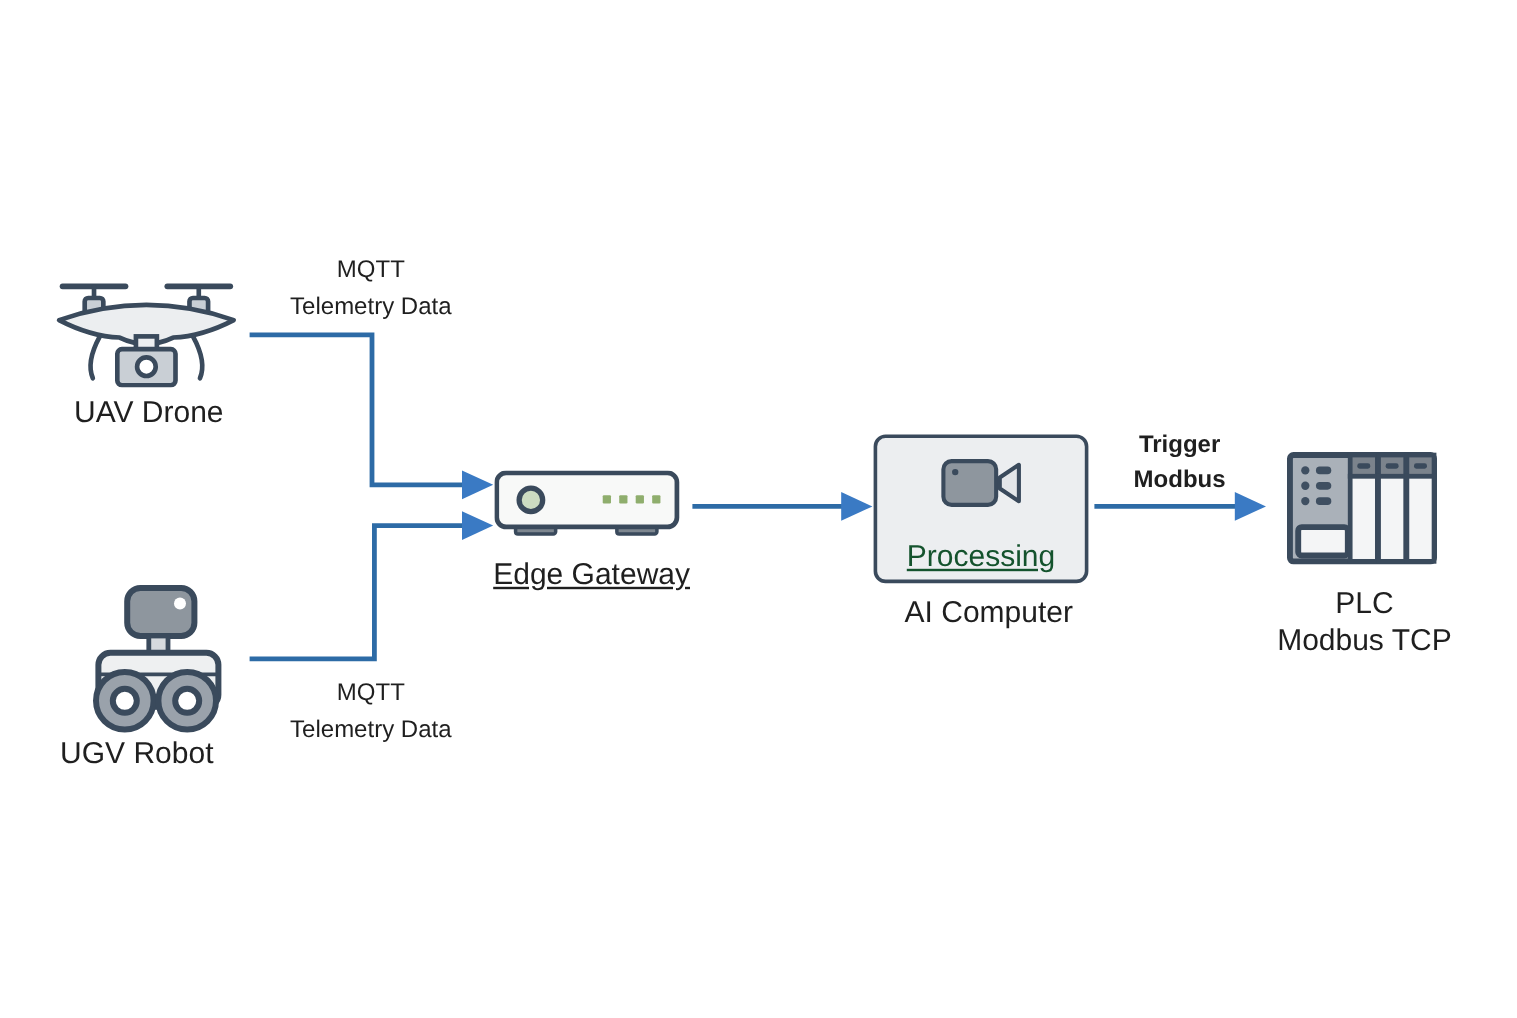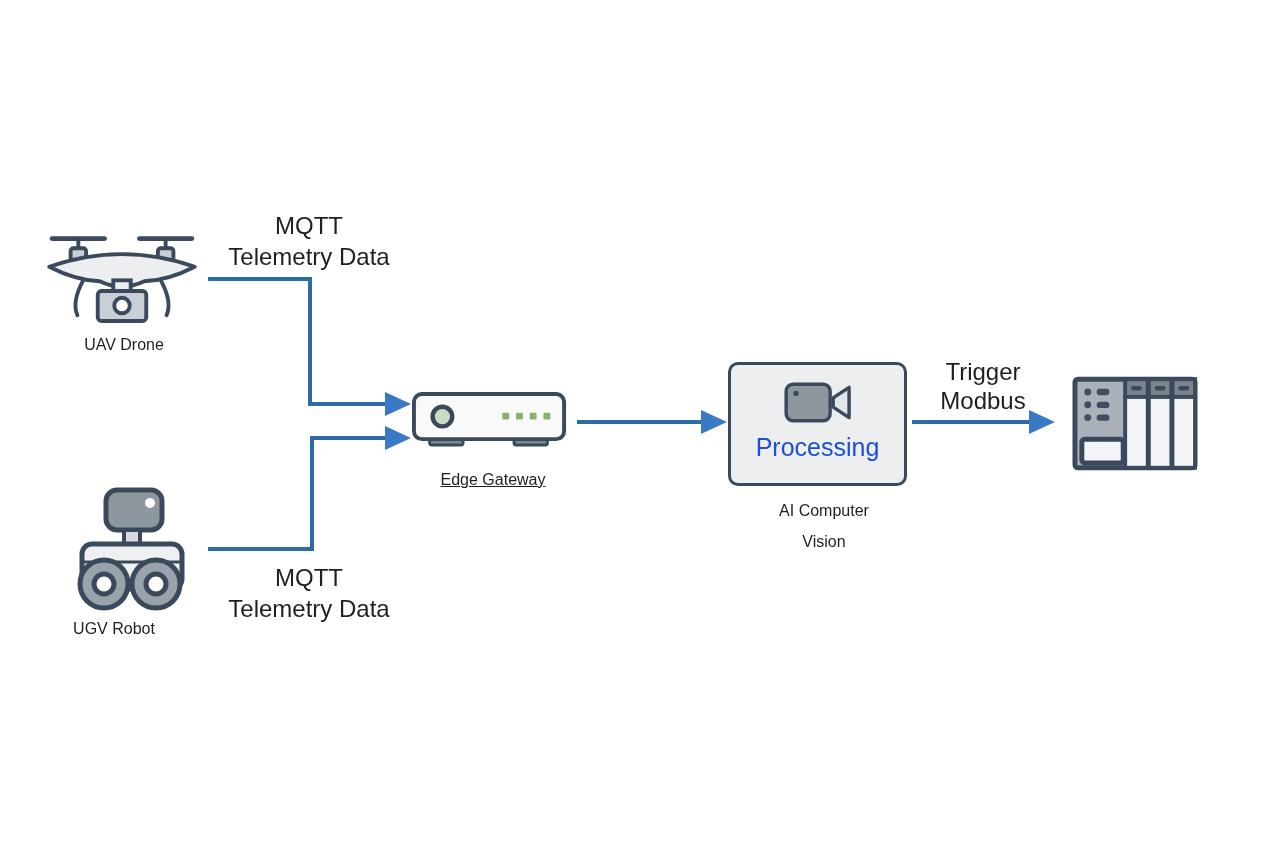--- a/index.html
+++ b/index.html
@@ -14,46 +14,47 @@
     color: #1f1f1f;
   }
   .layer { position: absolute; left: 0; top: 0; }
   .icon { position: absolute; }
   .lbl {
     position: absolute;
     transform: translateX(-50%);
     text-align: center;
     color: #1f1f1f;
     white-space: nowrap;
-    font-size: 16px;
+    font-size: 25px;
     line-height: 31px;
   }
   .lbl span { display: block; }
-  .lbl.small { font-size: 24px; }
-  .lbl.tight { line-height: 29px; }
+  .lbl.small { font-size: 20px; }
+  .lbl.tight { line-height: 29px; font-weight: bold; }
   .ai-box {
     position: absolute;
     left: 728px;
     top: 362px;
     width: 179px;
     height: 124px;
     background: #eceef0;
     border: 3.5px solid #3a4a5c;
     border-radius: 10px;
     display: flex;
     flex-direction: column;
     align-items: center;
     padding-top: 14px;
   }
   .ai-box-label {
-    margin-top: 7px;
+    margin-top: 24px;
     font-size: 25px;
     line-height: 28px;
-    color: #1d4ed8;
+    color: #14532d;
     text-align: center;
+    text-decoration: underline;
   }
 </style>
 </head>
 <body>
 
 <div class="canvas">
 
   <svg class="layer" width="1264" height="848" viewBox="0 0 1264 848">
     <g stroke="#2d6ba6" stroke-width="4" fill="none">
       <path d="M208 279 H310 V404 H386"></path>
@@ -148,28 +149,31 @@
     <span>MQTT</span>
     <span>Telemetry Data</span>
   </div>
 
   <div class="lbl" style="left:124px; top:329px;">UAV Drone</div>
 
   <div class="lbl" style="left:493px; top:464px;text-decoration:underline;">Edge Gateway</div>
 
   <div class="lbl" style="left:824px; top:495px;">
     <span>AI Computer</span>
-    <span>Vision</span>
   </div>
 
   <div class="lbl small tight" style="left:983px; top:357px;">
     <span>Trigger</span>
     <span>Modbus</span>
   </div>
 
+  <div class="lbl" style="left:1137px; top:488px;">
+    <span>PLC</span>
+    <span>Modbus TCP</span>
+  </div>
 
   <div class="lbl small" style="left:309px; top:562px;">
     <span>MQTT</span>
     <span>Telemetry Data</span>
   </div>
 
   <div class="lbl" style="left:114px; top:613px;">UGV Robot</div>
 
 </div>
 

